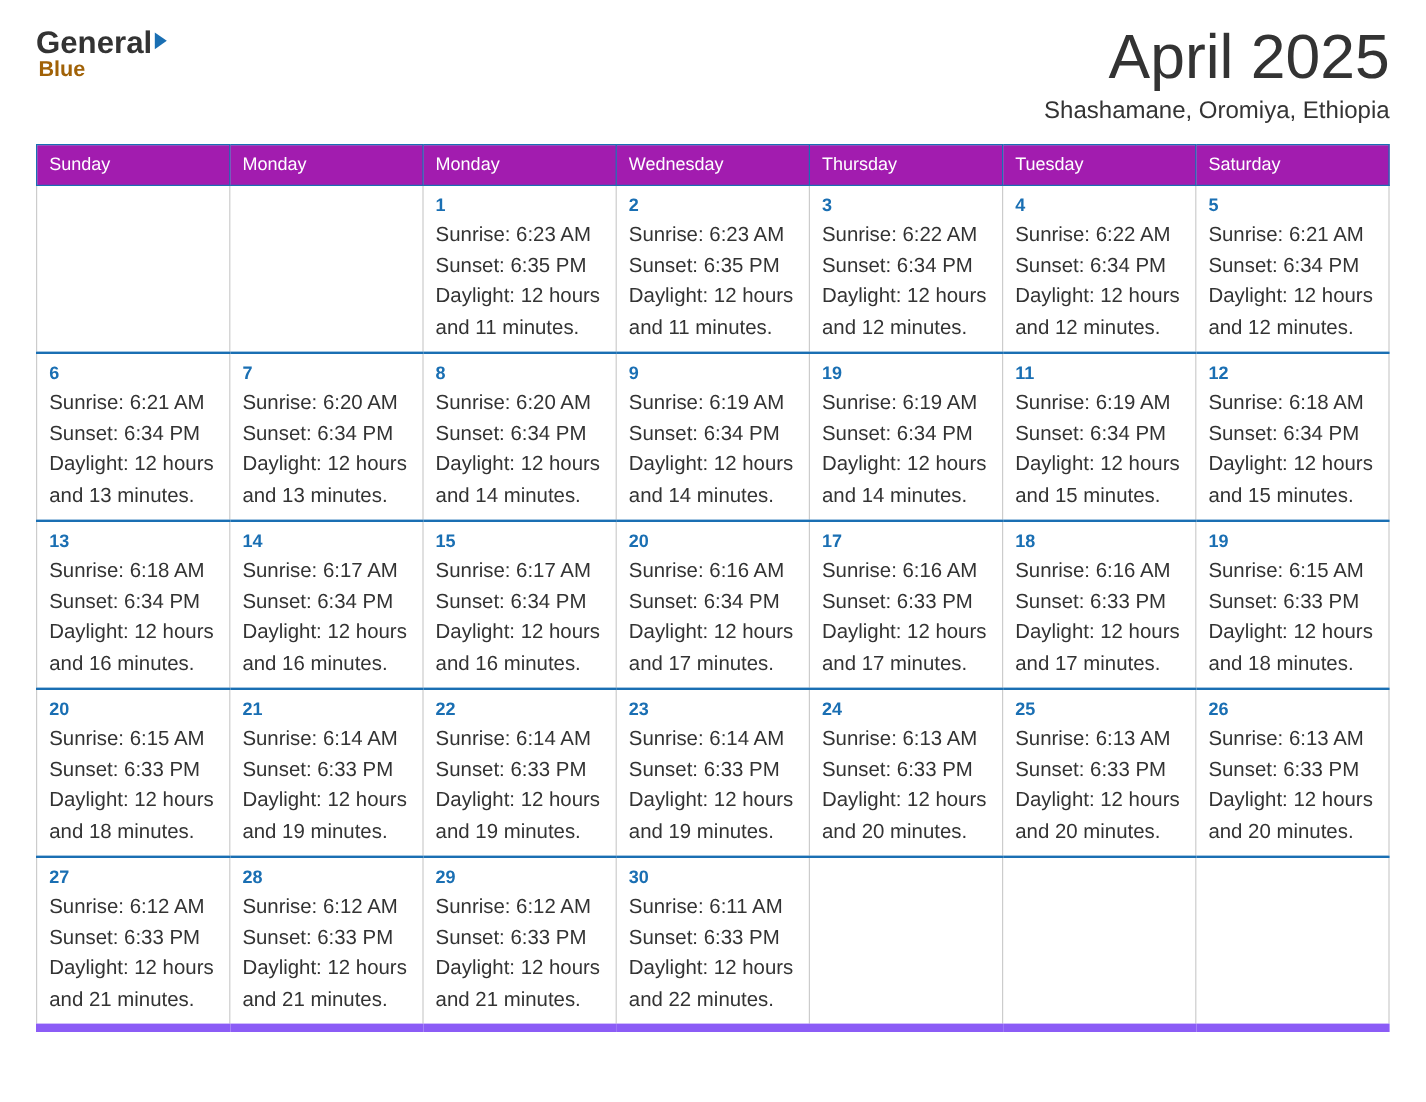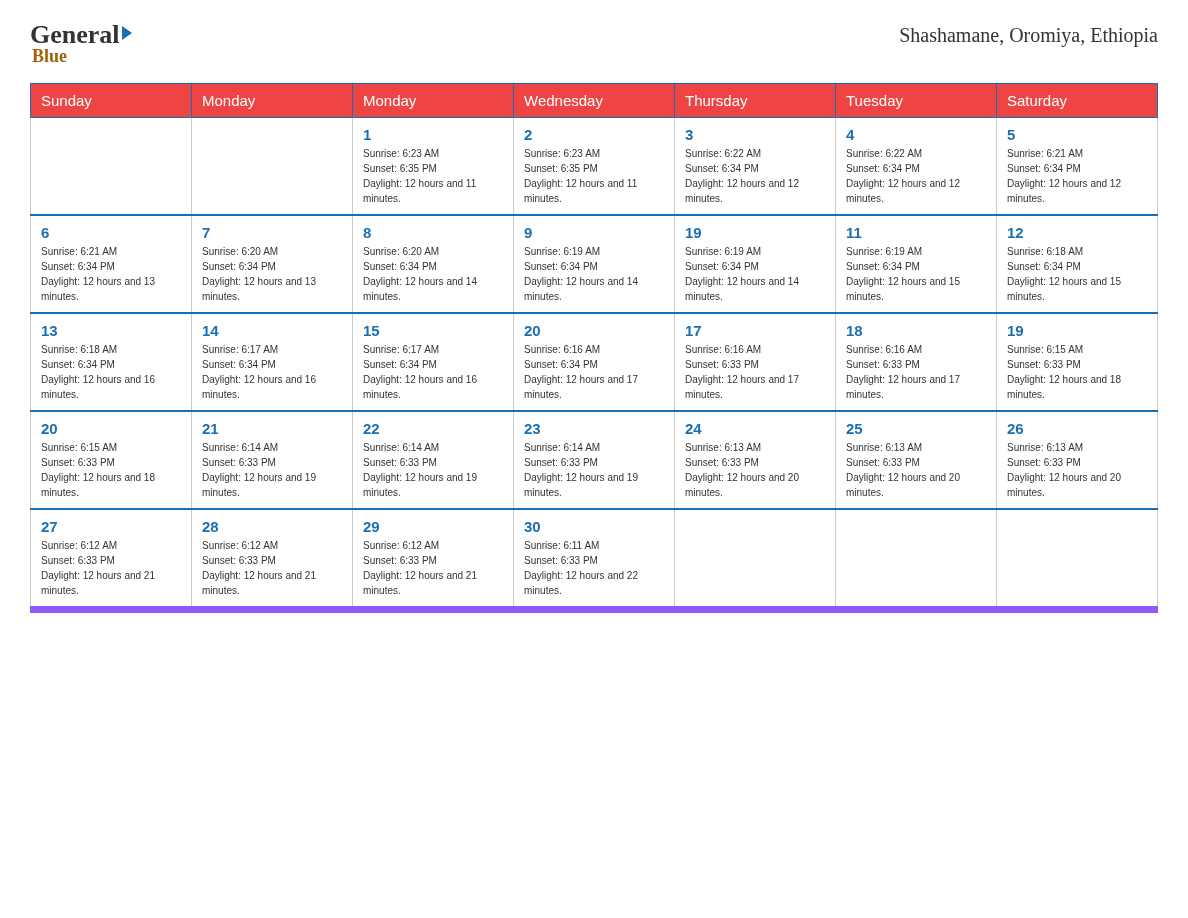--- a/index.html
+++ b/index.html
@@ -8,21 +8,20 @@
       background: #fff;
       width: 1188px;
       min-height: 918px;
       padding: 20px 30px;
     }
     .header {
       display: flex;
       justify-content: space-between;
       align-items: flex-start;
       margin-bottom: 16px;
-      font-family: Liberation Serif, serif;
     }
     .logo {
       display: flex;
       flex-direction: column;
       align-items: flex-start;
     }
     .logo-text {
       display: flex;
       align-items: center;
       font-size: 26px;
@@ -60,21 +59,21 @@
       color: #333;
       margin-top: 4px;
       text-align: right;
     }
     .calendar {
       width: 100%;
       border-collapse: collapse;
       border: 1px solid #aaa;
     }
     .calendar th {
-      background: #ef4444;
+      background: #a21caf;
       color: #fff;
       padding: 8px 10px;
       text-align: left;
       font-size: 15px;
       font-weight: normal;
       border: 1px solid #1a6fb3;
     }
     .calendar td {
       vertical-align: top;
       padding: 8px 10px;
@@ -85,21 +84,21 @@
       color: #333;
     }
     .day-number {
       font-size: 15px;
       color: #1a6fb3;
       font-weight: bold;
       display: block;
       margin-bottom: 3px;
     }
     .day-info {
-      font-size: 10px;
+      font-size: 17px;
       color: #333;
       line-height: 1.5;
     }
     .calendar tr td {
       border-bottom: 2px solid #1a6fb3;
     }
     .calendar tbody tr:last-child td {
       border-bottom: 7px solid #8b5cf6;
     }
     .empty-cell {
@@ -111,20 +110,21 @@
 
 <div class="header">
   <div class="logo">
     <div class="logo-text">
       <span class="logo-general">General</span>
       <span class="logo-triangle"></span>
     </div>
     <div class="logo-underline">Blue</div>
   </div>
   <div class="title-block">
+    <h1>April 2025</h1>
     <h2>Shashamane, Oromiya, Ethiopia</h2>
   </div>
 </div>
 
 <table class="calendar">
   <thead>
     <tr>
     <th>Sunday</th>
         <th>Monday</th>
         <th>Monday</th>

